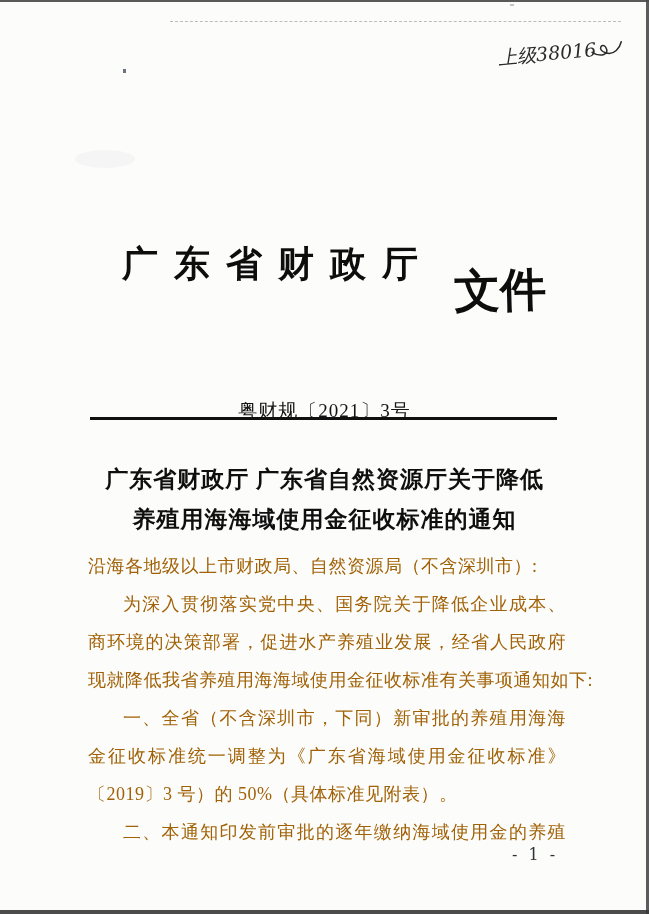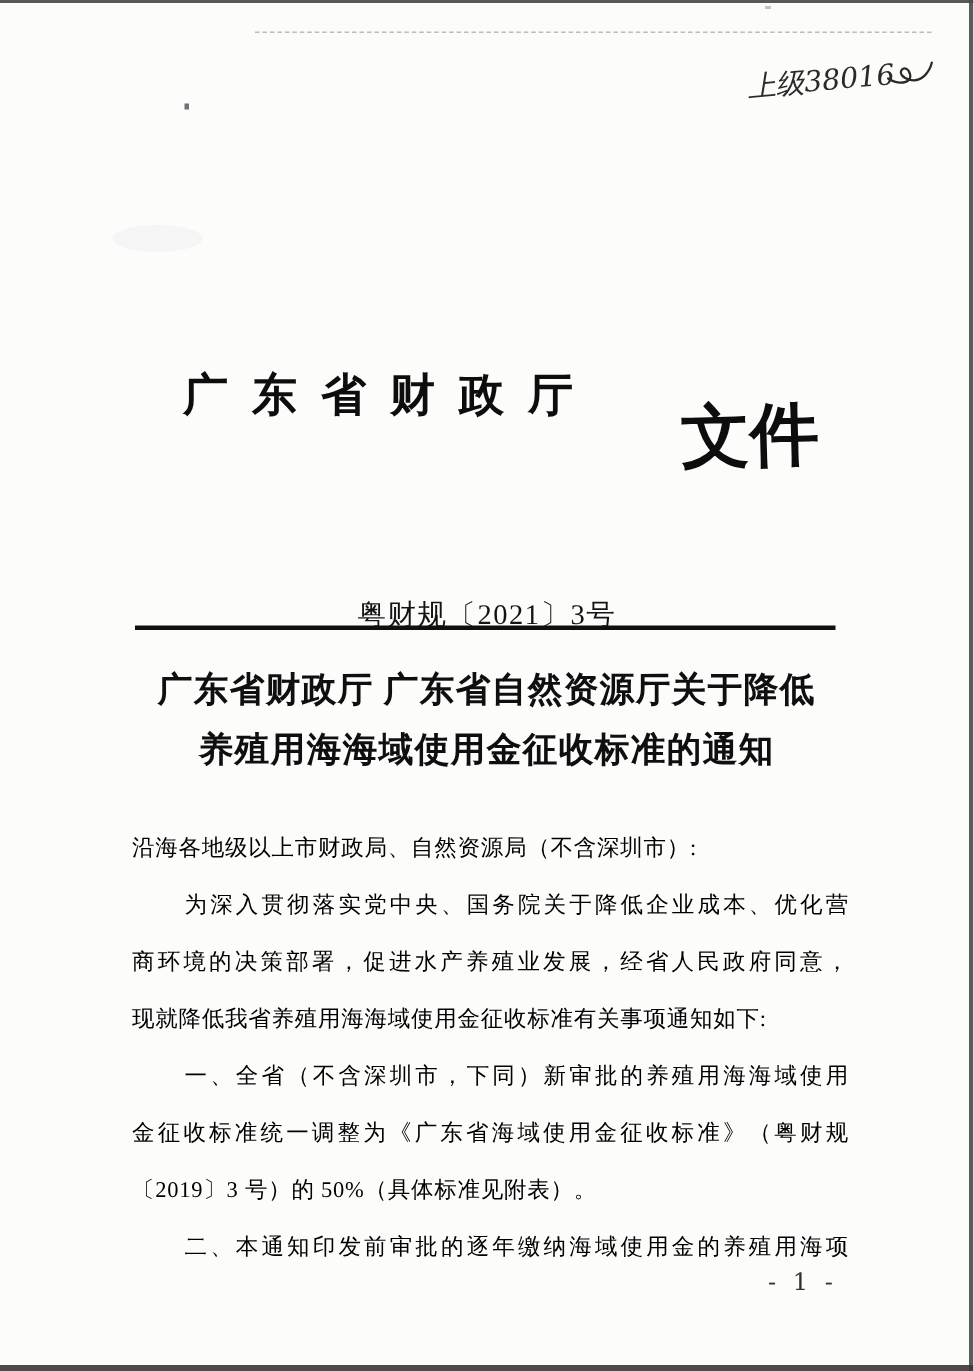--- a/index.html
+++ b/index.html
@@ -33,21 +33,21 @@
     font-size: 19px;
     color: #2a2a2a;
     white-space: nowrap;
   }
   .handwritten .flourish { vertical-align: -6px; margin-left: -6px; }
 
   
   .issuer-block { position: absolute; left: 122px; top: 240px; }
   .issuer-line {
     font-weight: bold;
-    font-size: 30px;
+    font-size: 36px;
     line-height: 48px;
     color: #0d0d0d;
     white-space: nowrap;
   }
   .issuer-line.l1 { letter-spacing: 16px; margin-bottom: 7px; }
   .issuer-line.l2 { letter-spacing: 1px; }
   .doc-type {
     position: absolute; left: 454px; top: 266px;
     font-weight: bold; font-size: 46px; line-height: 50px;
     color: #0d0d0d; white-space: nowrap;
@@ -63,33 +63,33 @@
     margin-top: 20px;
   }
 
   .rule {
     position: absolute; left: 90px; top: 417px;
     width: 467px; height: 3px;
     background: #101010;
   }
 
   .title {
-    position: absolute; left: 0; top: 440px; width: 649px;
+    position: absolute; left: 0; top: 460px; width: 649px;
     margin: 0;
     text-align: center;
     font-size: 23px; font-weight: bold;
     line-height: 40px;
     color: #0f0f0f;
     letter-spacing: 1px;
   }
 
   .body-text {
     position: absolute; left: 88px; top: 547px; width: 478px;
-    font-size: 15px;
-    color: #000000;
+    font-size: 18px;
+    color: #a16207;
     letter-spacing: .5px;
   }
   .line { line-height: 38px; height: 38px; white-space: nowrap; }
   .line.fill { text-align: justify; text-align-last: justify; white-space: normal; overflow: hidden; }
   .line.indent { padding-left: 35px; }
   .line.indent.fill { text-indent: 0; }
 
   .page-number {
     position: absolute; left: 512px; top: 845px;
     font-size: 16px; letter-spacing: 3px;

